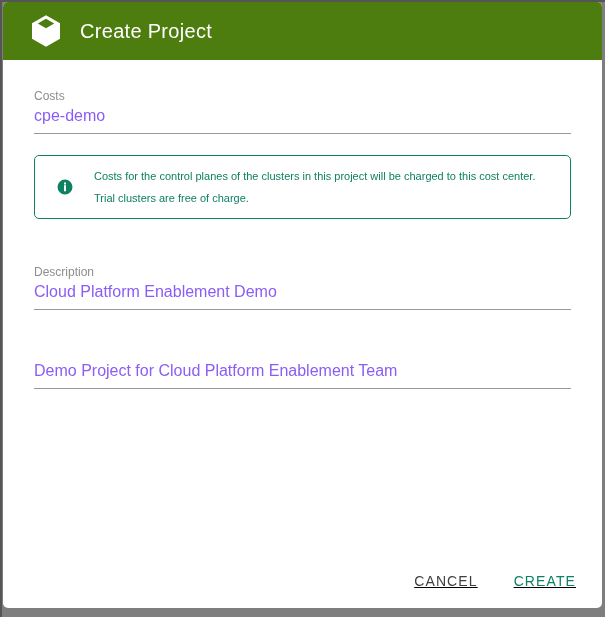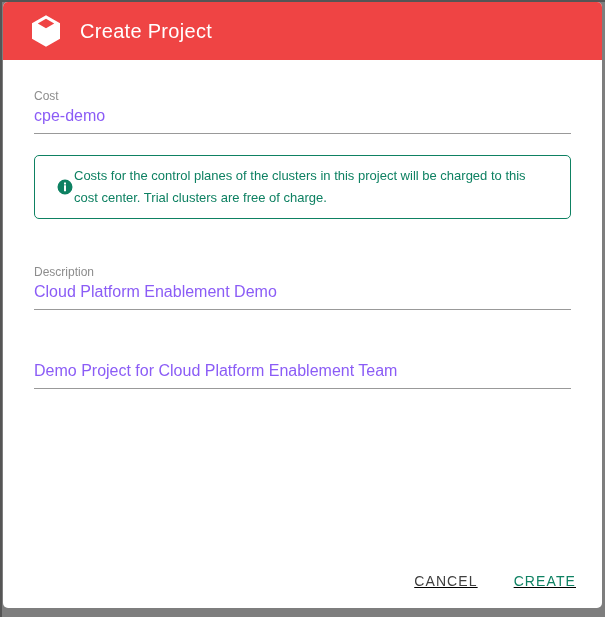--- a/index.html
+++ b/index.html
@@ -16,21 +16,21 @@
   }
   .dialog {
     width:100%; height:100%;
     background:#ffffff;
     border-radius:5px;
     overflow:hidden;
     display:flex;
     flex-direction:column;
   }
   .dialog-header {
-    background:#ef4444;
+    background:#4d7c0f;
     height:58px;
     flex:0 0 58px;
     display:flex;
     align-items:center;
     padding:12px 26px;
   }
   .header-icon { width:34px; height:36px; display:flex; align-items:center; }
   .dialog-title {
     color:#ffffff;
     font-size:20px;
@@ -76,22 +76,23 @@
     border:1px solid #0e8162;
     border-radius:5px;
     display:flex;
     align-items:center;
     padding:9px 14px 9px 21px;
     min-height:60px;
   }
   .info-banner-icon { flex:0 0 18px; width:18px; height:18px; }
   .info-banner-text {
     color:#0e8162;
-    font-size:13px;
+    font-size:11px;
     line-height:22px;
+    margin-left:20px;
     max-width:455px;
   }
   .field-description { margin-top:46px; }
   .field-purpose { margin-top:48px; }
   .dialog-actions {
     flex:0 0 52px;
     display:flex;
     align-items:flex-end;
     justify-content:flex-end;
     padding:0 12px 10px 0;
@@ -124,21 +125,21 @@
           <path fill="#ffffff" fill-rule="evenodd" d="M12 0.8 L21.9 6.5 V17.5 L12 23.2 L2.1 17.5 V6.5 Z
                M12 3.4 L17.8 6.75 L12 10.1 L6.2 6.75 Z"></path>
         </svg>
       </span>
       <span class="dialog-title">Create Project</span>
     </div>
 
     <div class="dialog-content">
 
       <div class="field-group field-name">
-        <label class="field-label">Cost</label>
+        <label class="field-label">Costs</label>
         <input class="text-input" type="text" value="cpe-demo" style="">
       </div>
 
 
       <div class="info-banner">
         <span class="info-banner-icon">
           <svg viewBox="0 0 24 24" width="18" height="18" aria-hidden="true">
             <path fill="#0e8162" d="M12 2 A10 10 0 1 0 12 22 A10 10 0 1 0 12 2 Z
                  M10.7 9.5 h2.6 v8 h-2.6 Z M10.7 6 h2.6 v2.6 h-2.6 Z" fill-rule="evenodd"></path>
           </svg>

